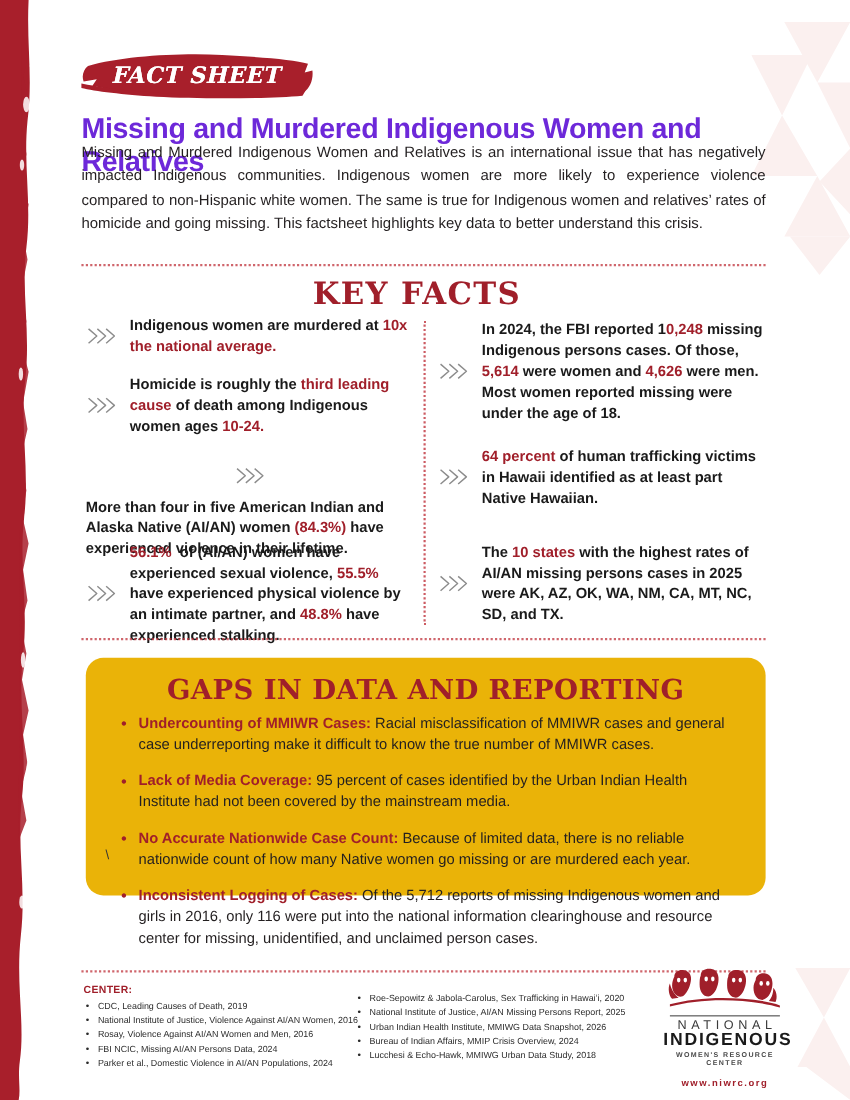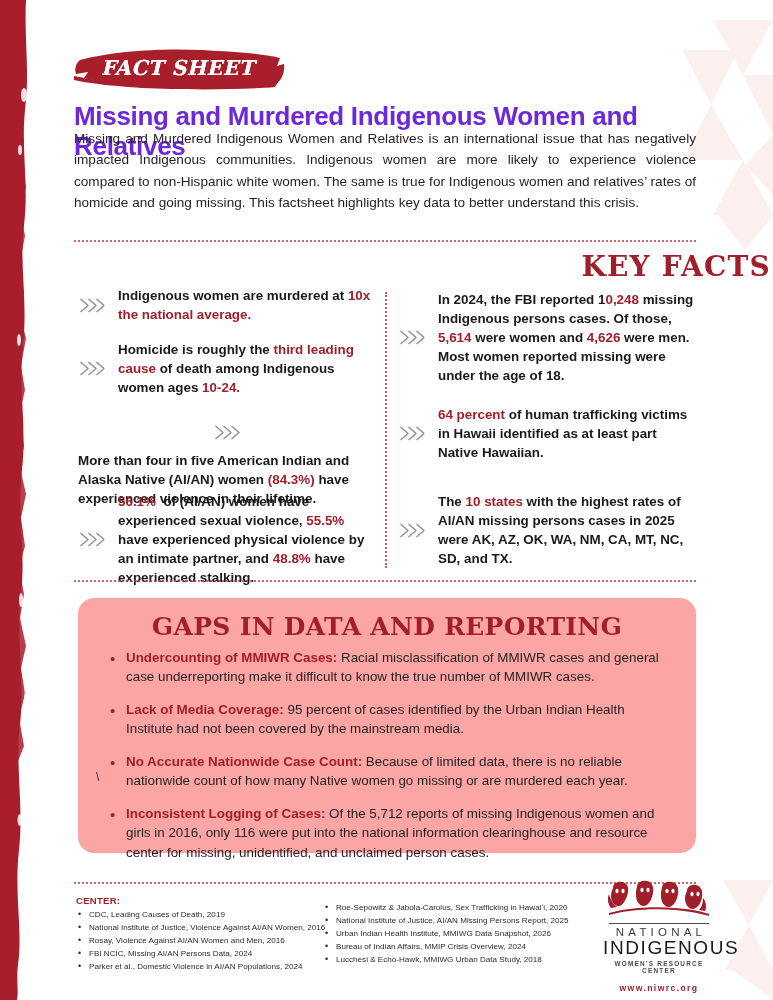--- a/index.html
+++ b/index.html
@@ -110,23 +110,23 @@
     position: absolute;
     left: 385px; top: 292px;
     height: 276px; width: 0;
     border-left: 2px dotted #c0333c;
     opacity: 0.8;
   }
 
   
   .key-facts-title {
     position: absolute;
-    left: 13px; top: 250px;
+    left: 0; top: 250px;
     width: 758px;
-    text-align: right;
+    text-align: center;
     color: #a01f2a;
     font-family: "DejaVu Serif", serif;
     font-weight: bold;
     font-size: 28px;
     letter-spacing: 1.2px;
   }
 
   
   .fact {
     position: absolute;
@@ -154,22 +154,22 @@
   .f-l4 { left: 78px; top: 492px; width: 300px; }
 
   .f-r1 { left: 398px; top: 290px; width: 300px; }
   .f-r2 { left: 398px; top: 405px; width: 300px; align-items: center; }
   .f-r3 { left: 398px; top: 492px; width: 300px; }
 
   
   .gaps-panel {
     position: absolute;
     left: 78px; top: 598px;
-    width: 618px; height: 255px;
-    background: #fca5a5;
+    width: 618px; height: 216px;
+    background: #eab308;
     border-radius: 16px;
   }
   .gaps-title {
     position: absolute;
     left: 0; top: 14px;
     width: 618px;
     text-align: center;
     color: #a01f2a;
     font-family: "DejaVu Serif", serif;
     font-weight: bold;
@@ -244,22 +244,22 @@
     width: 100px; height: 1px;
     background: #4a4a4a;
     margin: 3px auto 2px;
   }
   .logo-national {
     font-size: 11.5px; letter-spacing: 4.2px;
     color: #3a3a3a; font-weight: 400;
     text-indent: 4px;
   }
   .logo-indigenous {
-    font-size: 19px; letter-spacing: 1.6px;
-    color: #1a1a1a; font-weight: normal;
+    font-size: 16px; letter-spacing: 1.6px;
+    color: #1a1a1a; font-weight: bold;
     margin-top: -1px;
   }
   .logo-wrc {
     font-size: 6.4px; letter-spacing: 1.25px;
     color: #4a4a4a; font-weight: bold;
     margin-top: 1px;
   }
   .logo-url {
     margin-top: 9px;
     font-size: 8.6px; letter-spacing: 1.4px;

